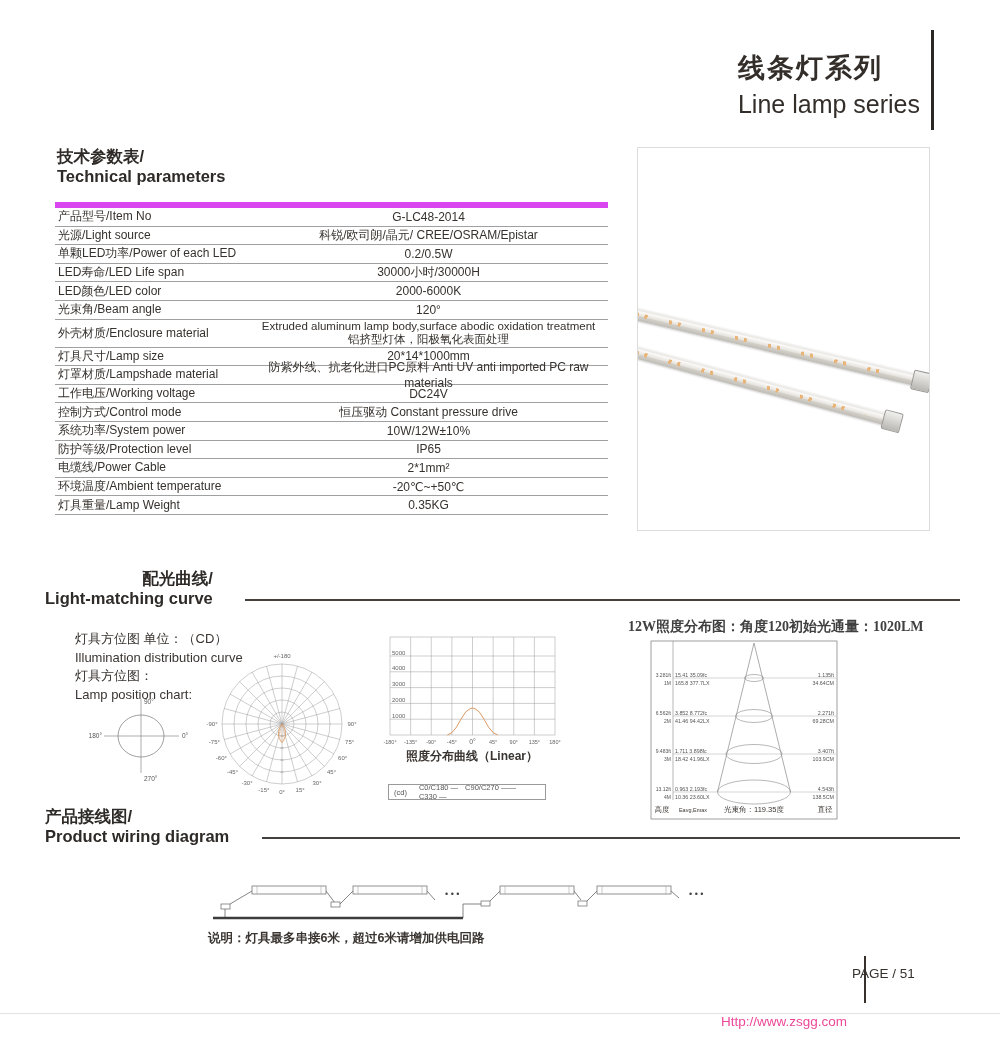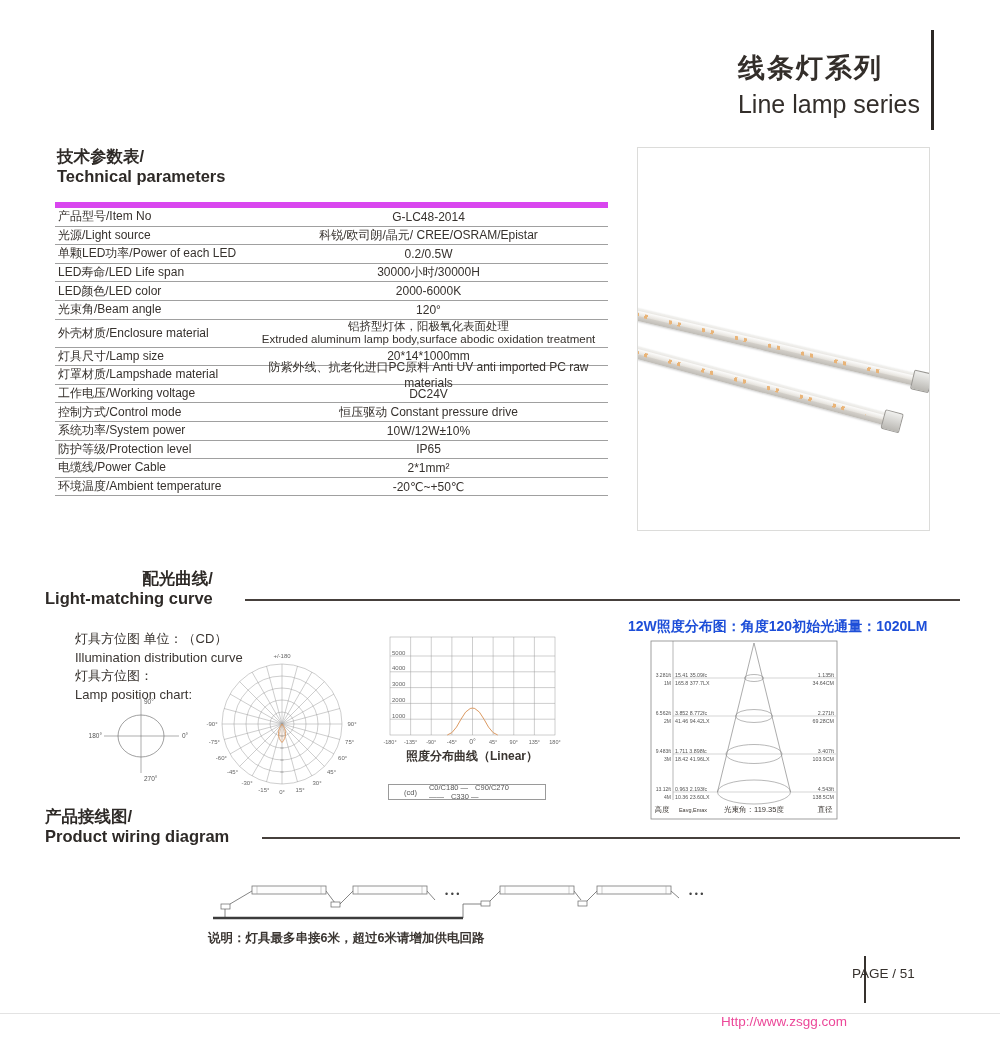--- a/index.html
+++ b/index.html
@@ -47,26 +47,26 @@
   .cap { position:absolute; right:-17px; top:-3.5px; width:19px; height:20px; border-radius:2px;
          background:linear-gradient(#f0f0ee,#b9b7b2); border:1px solid #9a9894; }
 
   
   .info { position:absolute; left:75px; top:630px; font-size:13px; line-height:18.5px; color:#3a3531; }
 
   .linear-title { position:absolute; left:392px; top:748px; width:160px; text-align:center;
                   font-size:12px; font-weight:600; color:#3a3531; }
   .legend { position:absolute; left:388px; top:784px; width:158px; height:16px;
             border:1px solid #9a9a9a; display:flex; align-items:center;
-            font-size:7.5px; color:#555; padding:0 15px; }
+            font-size:7.5px; color:#555; padding:0 5px; }
   .legend .unit { margin-right:12px; }
   .legend .leg-entries span { margin-right:7px; }
 
   .cone-title { position:absolute; left:628px; top:618px; width:345px;
-                font-size:14px; font-weight:600; color:#1d4ed8; }
+                font-size:14px; font-weight:600; color:#404040;font-family:Liberation Serif, serif; }
 
   .note { position:absolute; left:208px; top:930px; font-size:12.5px; font-weight:700; color:#3a3531; }
 
   
   .f-url  { position:absolute; top:1014px; right:153px; font-size:13.5px; color:#ec4899; }
   .f-div  { position:absolute; left:864px; top:956px; width:2px; height:47px; background:#36312d; }
   .f-page { position:absolute; left:852px; top:966px; font-size:13.5px; color:#36312d; }
   .bottom-line { position:absolute; left:0; top:1013px; width:1000px; height:1px; background:#e3e3e3; }
 
   svg { position:absolute; overflow:visible; }
@@ -110,22 +110,22 @@
       <div class="tlabel">LED颜色/LED color</div>
       <div class="tvalue">2000-6000K</div>
     </div>
     <div class="trow">
       <div class="tlabel">光束角/Beam angle</div>
       <div class="tvalue">120°</div>
     </div>
     <div class="trow tall">
       <div class="tlabel">外壳材质/Enclosure material</div>
       <div class="tvalue">
+        <div>Extruded aluminum lamp body,surface abodic oxidation treatment</div>
         <div>铝挤型灯体，阳极氧化表面处理</div>
-        <div>Extruded aluminum lamp body,surface abodic oxidation treatment</div>
       </div>
     </div>
     <div class="trow">
       <div class="tlabel">灯具尺寸/Lamp size</div>
       <div class="tvalue">20*14*1000mm</div>
     </div>
     <div class="trow">
       <div class="tlabel">灯罩材质/Lampshade material</div>
       <div class="tvalue">防紫外线、抗老化进口PC原料 Anti UV anti imported PC raw materials</div>
     </div>
@@ -145,20 +145,24 @@
       <div class="tlabel">防护等级/Protection level</div>
       <div class="tvalue">IP65</div>
     </div>
     <div class="trow">
       <div class="tlabel">电缆线/Power Cable</div>
       <div class="tvalue">2*1mm²</div>
     </div>
     <div class="trow">
       <div class="tlabel">环境温度/Ambient temperature</div>
       <div class="tvalue">-20℃~+50℃</div>
+    </div>
+    <div class="trow">
+      <div class="tlabel">灯具重量/Lamp Weight</div>
+      <div class="tvalue">0.35KG</div>
     </div>
   </div>
 
 <div class="pbox">
   <div class="strip s1">
       <div class="cap"></div>
     </div>
   <div class="strip s2">
       <div class="cap"></div>
     </div>

